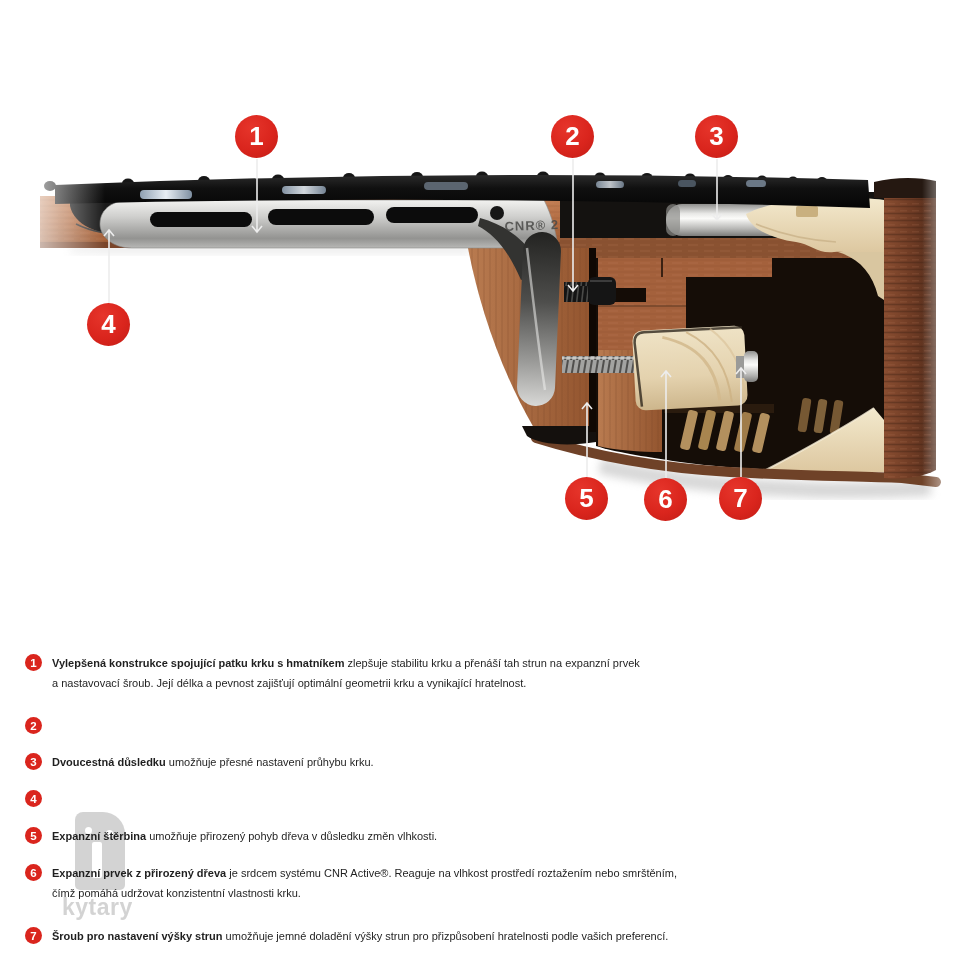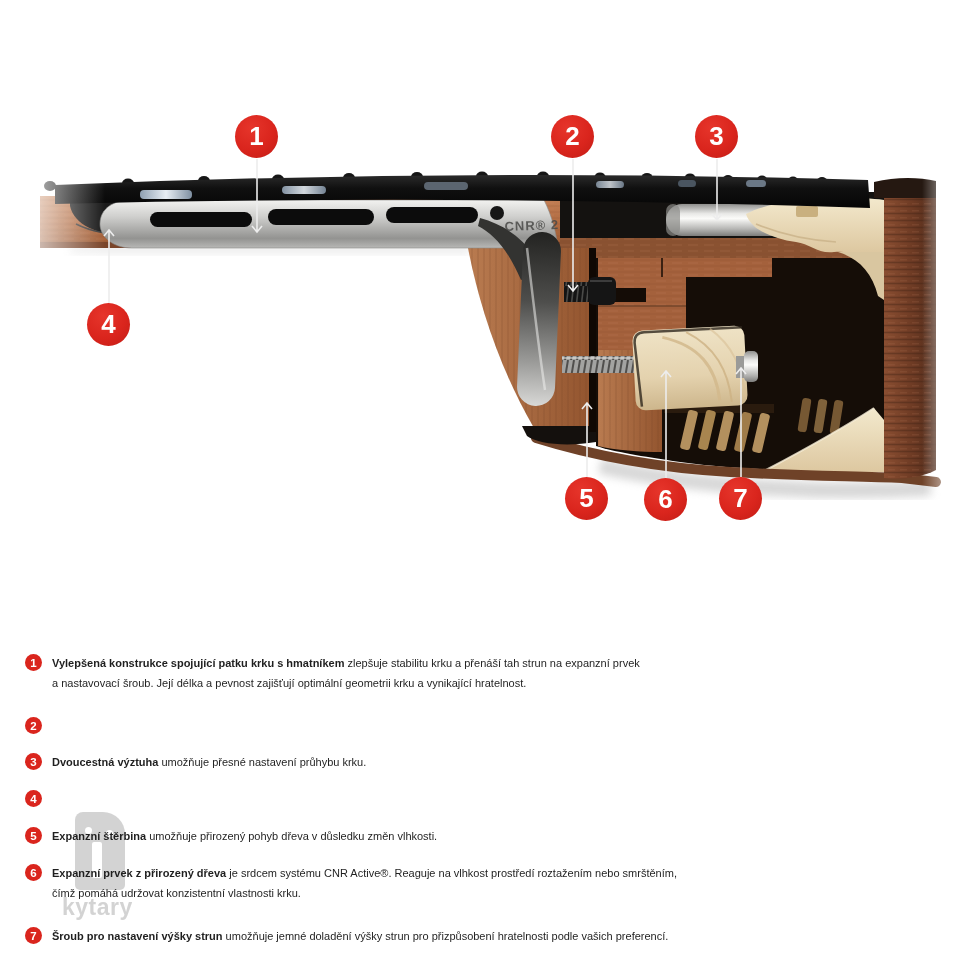--- a/index.html
+++ b/index.html
@@ -284,21 +284,21 @@
   <div class="legend-row" style="top:653px">
     <span class="badge">1</span>
     <p class="legend-text"><b>Vylepšená konstrukce spojující patku krku s hmatníkem</b><span> zlepšuje stabilitu krku a přenáší tah strun na expanzní prvek
 a nastavovací šroub. Její délka a pevnost zajišťují optimální geometrii krku a vynikající hratelnost.</span></p>
   </div>
   <div class="legend-row" style="top:716px">
     <span class="badge">2</span>
   </div>
   <div class="legend-row" style="top:752px">
     <span class="badge">3</span>
-    <p class="legend-text"><b>Dvoucestná výztuha</b><span> umožňuje přesné nastavení průhybu krku.</span></p>
+    <p class="legend-text"><b>Dvoucestná důsledku</b><span> umožňuje přesné nastavení průhybu krku.</span></p>
   </div>
   <div class="legend-row" style="top:789px">
     <span class="badge">4</span>
   </div>
   <div class="legend-row" style="top:826px">
     <span class="badge">5</span>
     <p class="legend-text"><b>Expanzní štěrbina</b><span> umožňuje přirozený pohyb dřeva v důsledku změn vlhkosti.</span></p>
   </div>
   <div class="legend-row" style="top:863px">
     <span class="badge">6</span>

